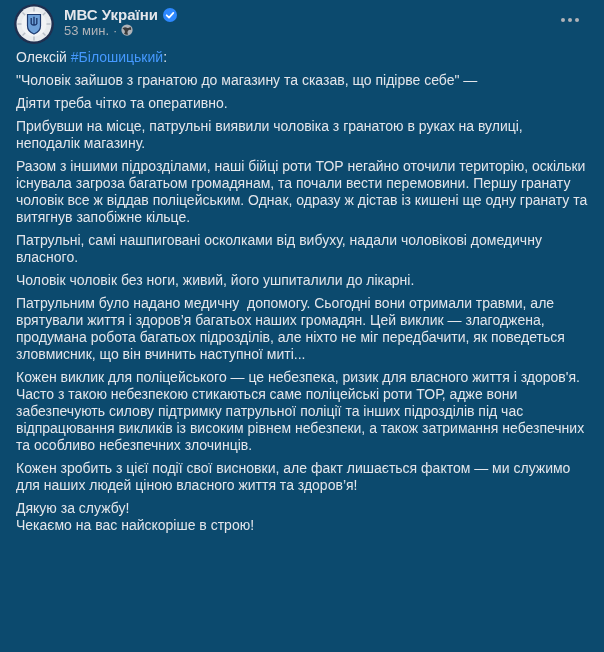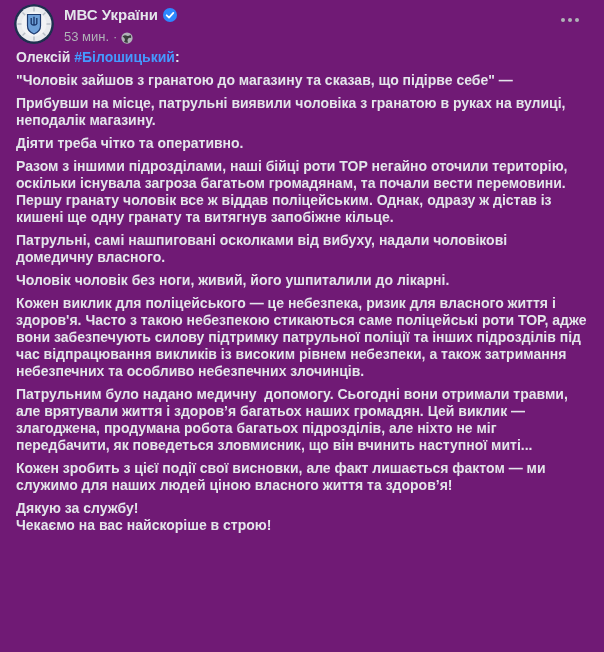--- a/index.html
+++ b/index.html
@@ -6,21 +6,21 @@
   * { box-sizing: border-box; margin: 0; padding: 0; }
   html, body { background: #18191a; }
   body {
     width: 604px; height: 652px;
     font-family: "Liberation Sans", "DejaVu Sans", sans-serif;
     overflow: hidden;
   }
   .post-card {
     position: relative;
     width: 604px; height: 652px;
-    background: #701a75;
+    background: #0c4a6e;
     color: #e4e6eb;
   }
   
   .post-header {
     display: flex;
     align-items: flex-start;
     padding: 4px 40px 0 14px;
   }
   .avatar {
     width: 40px; height: 40px;
@@ -31,38 +31,38 @@
   }
   .header-info { margin-left: 10px; padding-top: 2px; }
   .name-row { display: flex; align-items: center; gap: 5px; }
   .page-name {
     font-size: 15px; font-weight: bold;
     color: #e4e6eb; text-decoration: none; line-height: 18px;
     cursor: pointer;
   }
   .verified { width: 14px; height: 14px; display: inline-block; }
   .meta-row {
-    display: flex; align-items: flex-end; gap: 4px;
-    margin-top: 6px;
+    display: flex; align-items: flex-start; gap: 4px;
+    margin-top: 0;
     font-size: 13px; color: #b0b3b8; line-height: 14px;
   }
   .meta-row .timestamp { cursor: pointer; }
   .globe { width: 12px; height: 12px; display: inline-block; }
   .more-btn {
     position: absolute; top: 6px; right: 20px;
     width: 28px; height: 28px;
     display: flex; align-items: center; justify-content: center;
     border-radius: 50%; cursor: pointer; background: transparent; border: none;
   }
   
   .post-body {
     padding: 5px 16px 0 16px;
     font-size: 14px; line-height: 17px; color: #e4e6eb;
   }
-  .post-body p { margin: 0 0 6px 0; white-space: pre-wrap; font-weight: bold; }
+  .post-body p { margin: 0 0 6px 0; white-space: pre-wrap; }
   .hashtag { color: #4599ff; text-decoration: none; cursor: pointer; }
 </style>
 </head>
 <body>
 
 <div class="post-card">
 
   <div class="post-header">
     <div class="avatar">
       <svg width="40" height="40" viewBox="0 0 40 40">
@@ -101,25 +101,25 @@
         <circle cx="3" cy="10" r="2" fill="#b0b3b8"></circle>
         <circle cx="10" cy="10" r="2" fill="#b0b3b8"></circle>
         <circle cx="17" cy="10" r="2" fill="#b0b3b8"></circle>
       </svg>
     </button>
   </div>
 
   <div class="post-body">
     <p><span>Олексій </span><a class="hashtag">#Білошицький</a><span>:</span></p>
     <p>"Чоловік зайшов з гранатою до магазину та сказав, що підірве себе" —</p>
+    <p>Діяти треба чітко та оперативно.</p>
     <p>Прибувши на місце, патрульні виявили чоловіка з гранатою в руках на вулиці, неподалік магазину.</p>
-    <p>Діяти треба чітко та оперативно.</p>
     <p>Разом з іншими підрозділами, наші бійці роти ТОР негайно оточили територію, оскільки існувала загроза багатьом громадянам, та почали вести перемовини. Першу гранату чоловік все ж віддав поліцейським. Однак, одразу ж дістав із кишені ще одну гранату та витягнув запобіжне кільце.</p>
     <p>Патрульні, самі нашпиговані осколками від вибуху, надали чоловікові домедичну власного.</p>
     <p>Чоловік чоловік без ноги, живий, його ушпиталили до лікарні.</p>
+    <p>Патрульним було надано медичну  допомогу. Сьогодні вони отримали травми, але врятували життя і здоров’я багатьох наших громадян. Цей виклик — злагоджена, продумана робота багатьох підрозділів, але ніхто не міг передбачити, як поведеться зловмисник, що він вчинить наступної миті...</p>
     <p>Кожен виклик для поліцейського — це небезпека, ризик для власного життя і здоров'я. Часто з такою небезпекою стикаються саме поліцейські роти ТОР, адже вони забезпечують силову підтримку патрульної поліції та інших підрозділів під час відпрацювання викликів із високим рівнем небезпеки, а також затримання небезпечних та особливо небезпечних злочинців.</p>
-    <p>Патрульним було надано медичну  допомогу. Сьогодні вони отримали травми, але врятували життя і здоров’я багатьох наших громадян. Цей виклик — злагоджена, продумана робота багатьох підрозділів, але ніхто не міг передбачити, як поведеться зловмисник, що він вчинить наступної миті...</p>
     <p>Кожен зробить з цієї події свої висновки, але факт лишається фактом — ми служимо для наших людей ціною власного життя та здоров’я!</p>
     <p>Дякую за службу!
 Чекаємо на вас найскоріше в строю!</p>
   </div>
 
 </div>
 
 </body></html>

